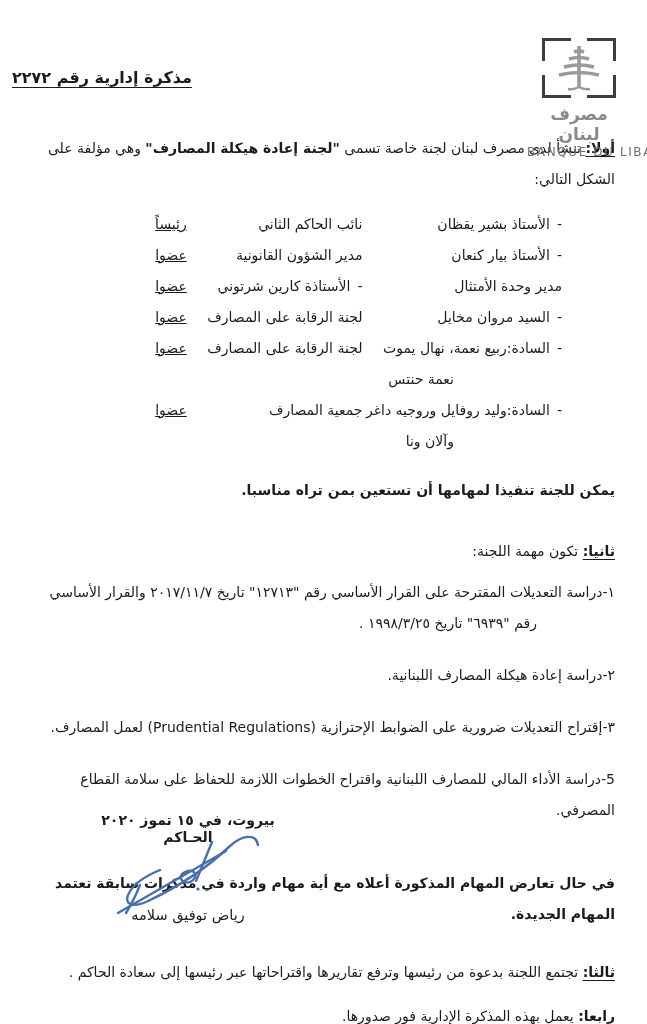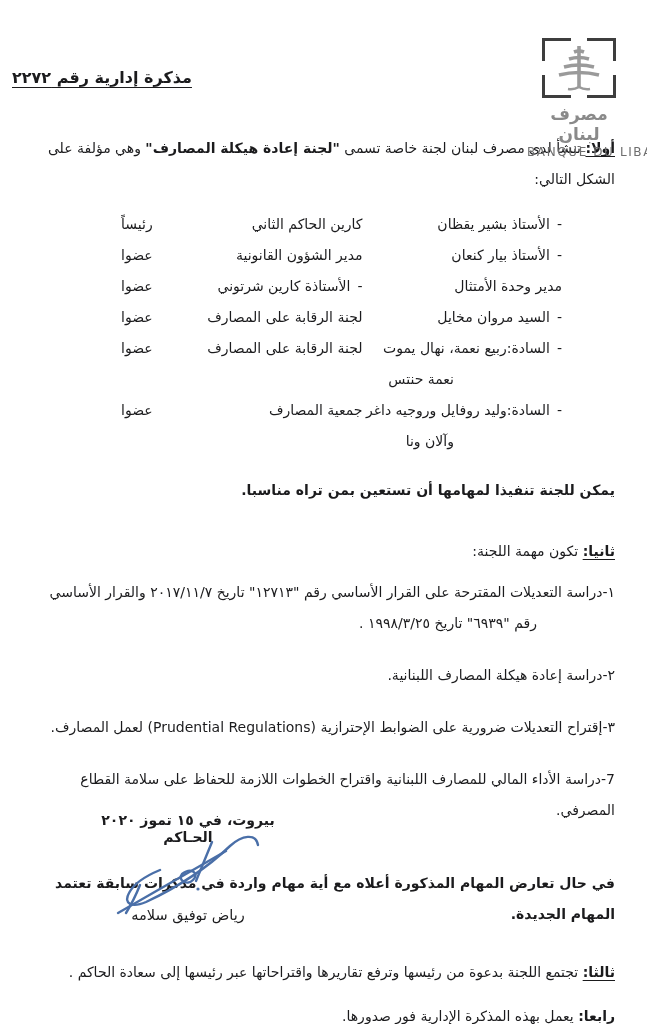--- a/index.html
+++ b/index.html
@@ -27,21 +27,21 @@
   }
   
   .doc-body { direction:rtl; padding:0 32px 0 35px; margin-top:46px; font-size:14px; line-height:31px; }
   .lbl { font-weight:bold; text-decoration:underline; text-underline-offset:3px; }
   .par { margin:0; }
   .bold-line { margin:0; font-weight:bold; }
   
   .committee { margin:14px 53px 0 52px; }
   .crow { display:grid; grid-template-columns:42% 37% 21%; align-items:start; }
   .crow .cell { min-height:23px; }
-  .crow .role { text-align:center; }
+  .crow .role { text-align:right;text-decoration:underline; }
   .dash { margin-left:7px; }
   .name2 { display:block; padding-right:108px; }
   
   .sec2-head { margin:30px 0 0 0; }
   .items { margin-top:10px; }
   .item { margin:0 0 21px 0; }
   .item .line2 { display:block; padding-right:78px; }
   .note-line { margin-top:18px;text-align:right; }
   .conflict { margin-top:42px; }
   .par3 { margin-top:27px; }
@@ -82,21 +82,21 @@
 
   <h1 class="memo-title">مذكرة إدارية رقم ٢٢٧٢</h1>
 
   <div class="doc-body" lang="ar">
 
     <p class="par"><span class="lbl">أولا:</span><span> تنشأ لدى مصرف لبنان لجنة خاصة تسمى </span><b>"لجنة إعادة هيكلة المصارف"</b><span> وهي مؤلفة على الشكل التالي:</span></p>
 
     <div class="committee">
       <div class="crow">
         <div class="cell name"><span class="dash">-</span><span>الأستاذ بشير يقظان</span></div>
-        <div class="cell pos">كارين الحاكم الثاني</div>
+        <div class="cell pos">نائب الحاكم الثاني</div>
         <div class="cell role">رئيساً</div>
       </div>
       <div class="crow">
         <div class="cell name"><span class="dash">-</span><span>الأستاذ بيار كنعان</span></div>
         <div class="cell pos">مدير الشؤون القانونية</div>
         <div class="cell role">عضوا</div>
       </div>
       <div class="crow">
         <div class="cell pos">مدير وحدة الأمتثال</div>
         <div class="cell name"><span class="dash">-</span><span>الأستاذة كارين شرتوني</span></div>
@@ -120,21 +120,21 @@
     </div>
 
     <p class="bold-line note-line">يمكن للجنة تنفيذا لمهامها أن تستعين بمن تراه مناسبا.</p>
 
     <p class="par sec2-head"><span class="lbl">ثانيا:</span><span> تكون مهمة اللجنة:</span></p>
 
     <div class="items">
       <p class="item"><span>١-دراسة التعديلات المقترحة على القرار الأساسي رقم "١٢٧١٣"  تاريخ ٢٠١٧/١١/٧ والقرار الأساسي</span><span class="line2">رقم "٦٩٣٩" تاريخ ١٩٩٨/٣/٢٥ .</span></p>
       <p class="item">٢-دراسة إعادة هيكلة المصارف اللبنانية.</p>
       <p class="item">٣-إقتراح التعديلات ضرورية على الضوابط الإحترازية (Prudential Regulations) لعمل المصارف.</p>
-      <p class="item">7-دراسة الأداء المالي للمصارف اللبنانية واقتراح الخطوات اللازمة للحفاظ على سلامة القطاع المصرفي.</p>
+      <p class="item">5-دراسة الأداء المالي للمصارف اللبنانية واقتراح الخطوات اللازمة للحفاظ على سلامة القطاع المصرفي.</p>
     </div>
 
     <p class="bold-line conflict">في حال تعارض المهام المذكورة أعلاه مع أية مهام واردة في مذكرات سابقة تعتمد المهام الجديدة.</p>
 
     <p class="par par3"><span class="lbl">ثالثا:</span><span> تجتمع اللجنة بدعوة من رئيسها وترفع تقاريرها واقتراحاتها عبر رئيسها إلى سعادة الحاكم .</span></p>
     <p class="par par4"><span class="lbl">رابعا:</span><span> يعمل بهذه المذكرة الإدارية فور صدورها.</span></p>
   </div>
 
   <div class="sig-block">
     <div class="sig-date">بيروت، في ١٥ تموز ٢٠٢٠</div>

